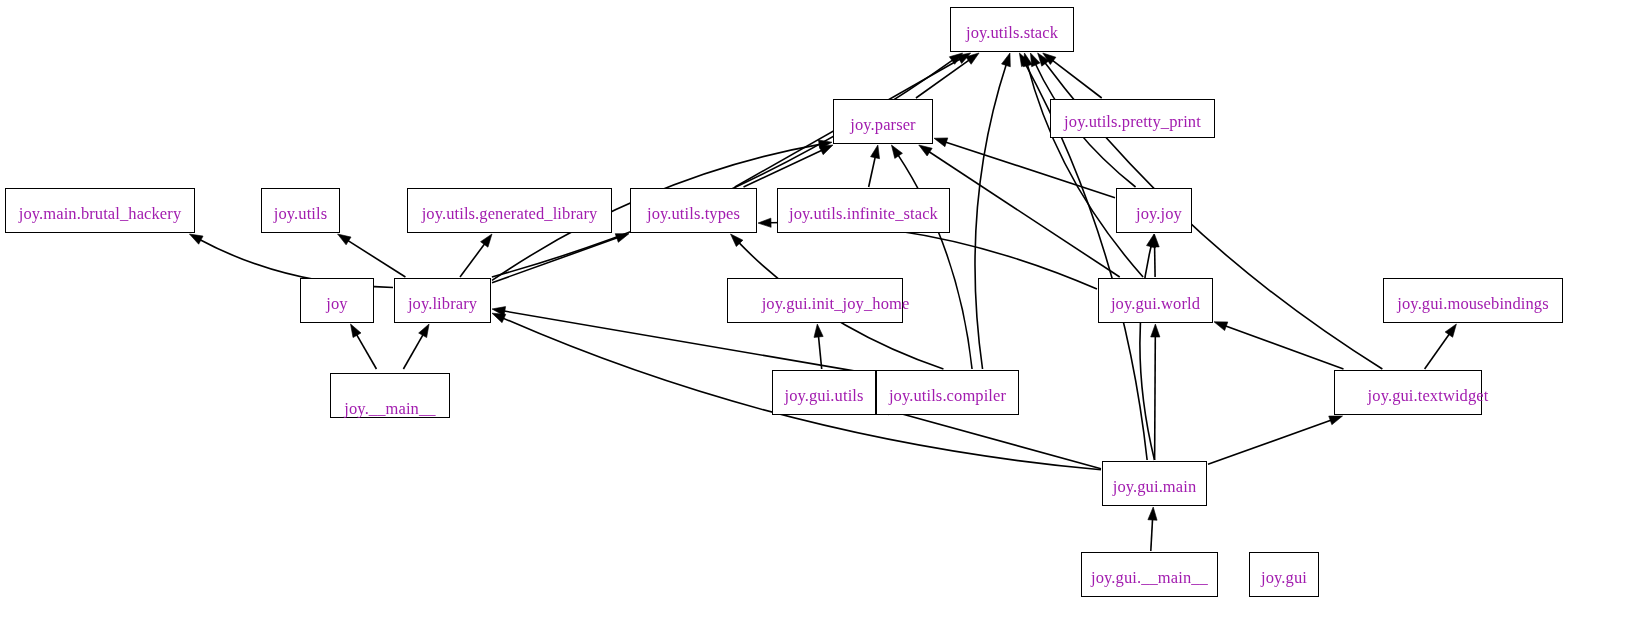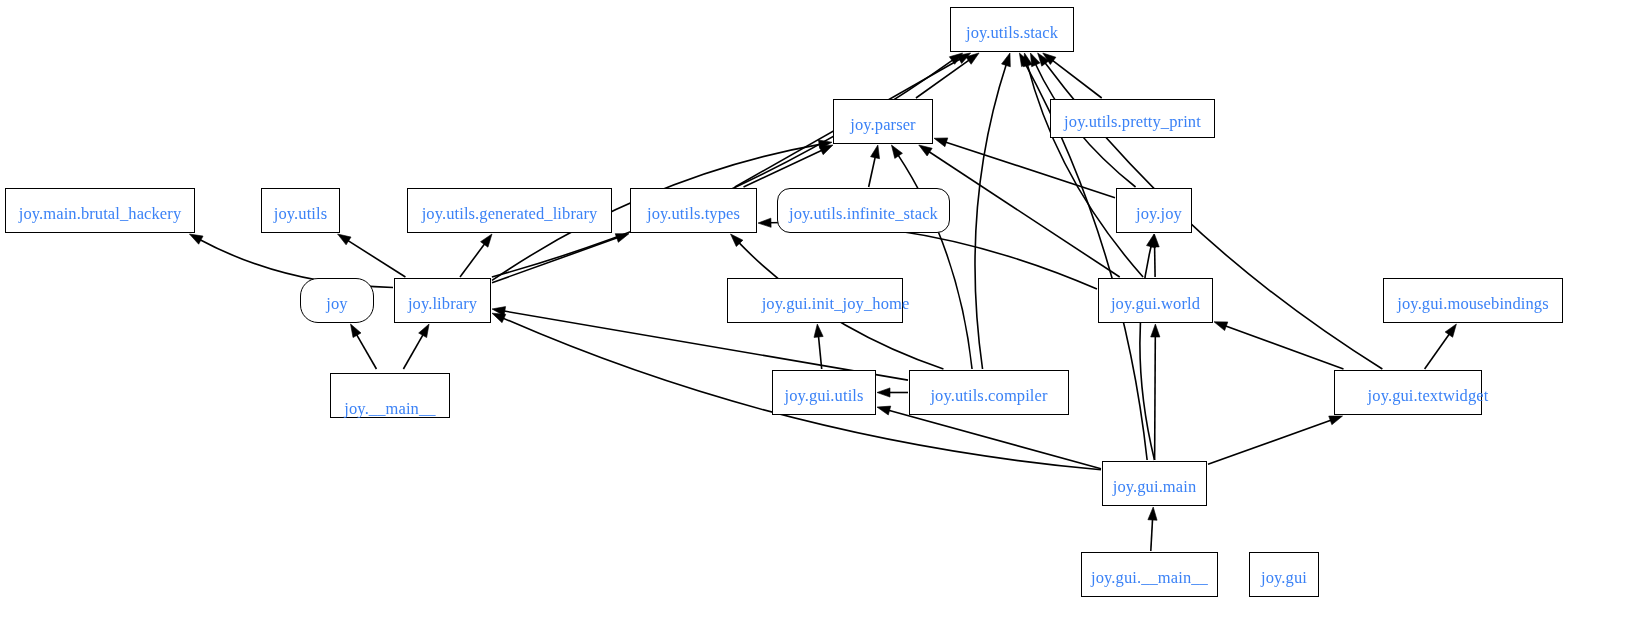--- a/index.html
+++ b/index.html
@@ -42,21 +42,21 @@
     align-items: center;
     justify-content: center;
     color: #000000;
     white-space: nowrap;
   }
   .node-label {
     font-family: "Liberation Serif", "DejaVu Serif", serif;
     font-size: 16.5px;
     line-height: 1;
     letter-spacing: 0.1px;
-    color: #3b82f6;
+    color: #a21caf;
     margin-top: 8px;
   }
 </style>
 </head>
 <body>
 
 <div id="graph-root">
   <svg id="graph-svg" viewBox="0 0 1648 635" preserveAspectRatio="none" aria-hidden="true">
       <path d="M 491.8846863468635 277 Q 747.1751223003874 206.87216660542666 953.6639765584457 59.39324363818636" class="edge-path"></path>
       <polygon points="962.6153136531366,53 954.7099989717434,64.29893799381827 949.3629224743512,56.81236515098587" class="arrow-head"></polygon>
@@ -144,48 +144,48 @@
       </div>
       <div class="node" style="left: 261px; top: 188px; width: 79px; height: 45px;">
         <span class="node-label">joy.utils</span>
       </div>
       <div class="node" style="left: 407px; top: 188px; width: 205px; height: 45px;">
         <span class="node-label">joy.utils.generated_library</span>
       </div>
       <div class="node" style="left: 630px; top: 188px; width: 127px; height: 45px;">
         <span class="node-label">joy.utils.types</span>
       </div>
-      <div class="node" style="left: 777px; top: 188px; width: 173px; height: 45px; border-radius: 13px;">
+      <div class="node" style="left: 777px; top: 188px; width: 173px; height: 45px;">
         <span class="node-label">joy.utils.infinite_stack</span>
       </div>
       <div class="node" style="left: 1116px; top: 188px; width: 76px; height: 45px; padding-left: 10px;">
         <span class="node-label">joy.joy</span>
       </div>
-      <div class="node" style="left: 300px; top: 278px; width: 74px; height: 45px; border-radius: 18px;">
+      <div class="node" style="left: 300px; top: 278px; width: 74px; height: 45px;">
         <span class="node-label">joy</span>
       </div>
       <div class="node" style="left: 394px; top: 278px; width: 97px; height: 45px;">
         <span class="node-label">joy.library</span>
       </div>
       <div class="node" style="left: 727px; top: 278px; width: 176px; height: 45px; padding-left: 41px;">
         <span class="node-label">joy.gui.init_joy_home</span>
       </div>
       <div class="node" style="left: 1098px; top: 278px; width: 115px; height: 45px; justify-content: center;">
         <span class="node-label">joy.gui.world</span>
       </div>
       <div class="node" style="left: 1383px; top: 278px; width: 180px; height: 45px;">
         <span class="node-label">joy.gui.mousebindings</span>
       </div>
       <div class="node" style="left: 330px; top: 373px; width: 120px; height: 45px; align-items: flex-end;">
         <span class="node-label">joy.__main__</span>
       </div>
       <div class="node" style="left: 772px; top: 370px; width: 104px; height: 45px;">
         <span class="node-label">joy.gui.utils</span>
       </div>
-      <div class="node" style="left: 909px; top: 370px; width: 160px; height: 45px; text-align: right;">
+      <div class="node" style="left: 876px; top: 370px; width: 143px; height: 45px; text-align: right;">
         <span class="node-label">joy.utils.compiler</span>
       </div>
       <div class="node" style="left: 1334px; top: 370px; width: 148px; height: 45px; padding-left: 40px;">
         <span class="node-label">joy.gui.textwidget</span>
       </div>
       <div class="node" style="left: 1102px; top: 461px; width: 105px; height: 45px;">
         <span class="node-label">joy.gui.main</span>
       </div>
       <div class="node" style="left: 1081px; top: 552px; width: 137px; height: 45px;">
         <span class="node-label">joy.gui.__main__</span>

